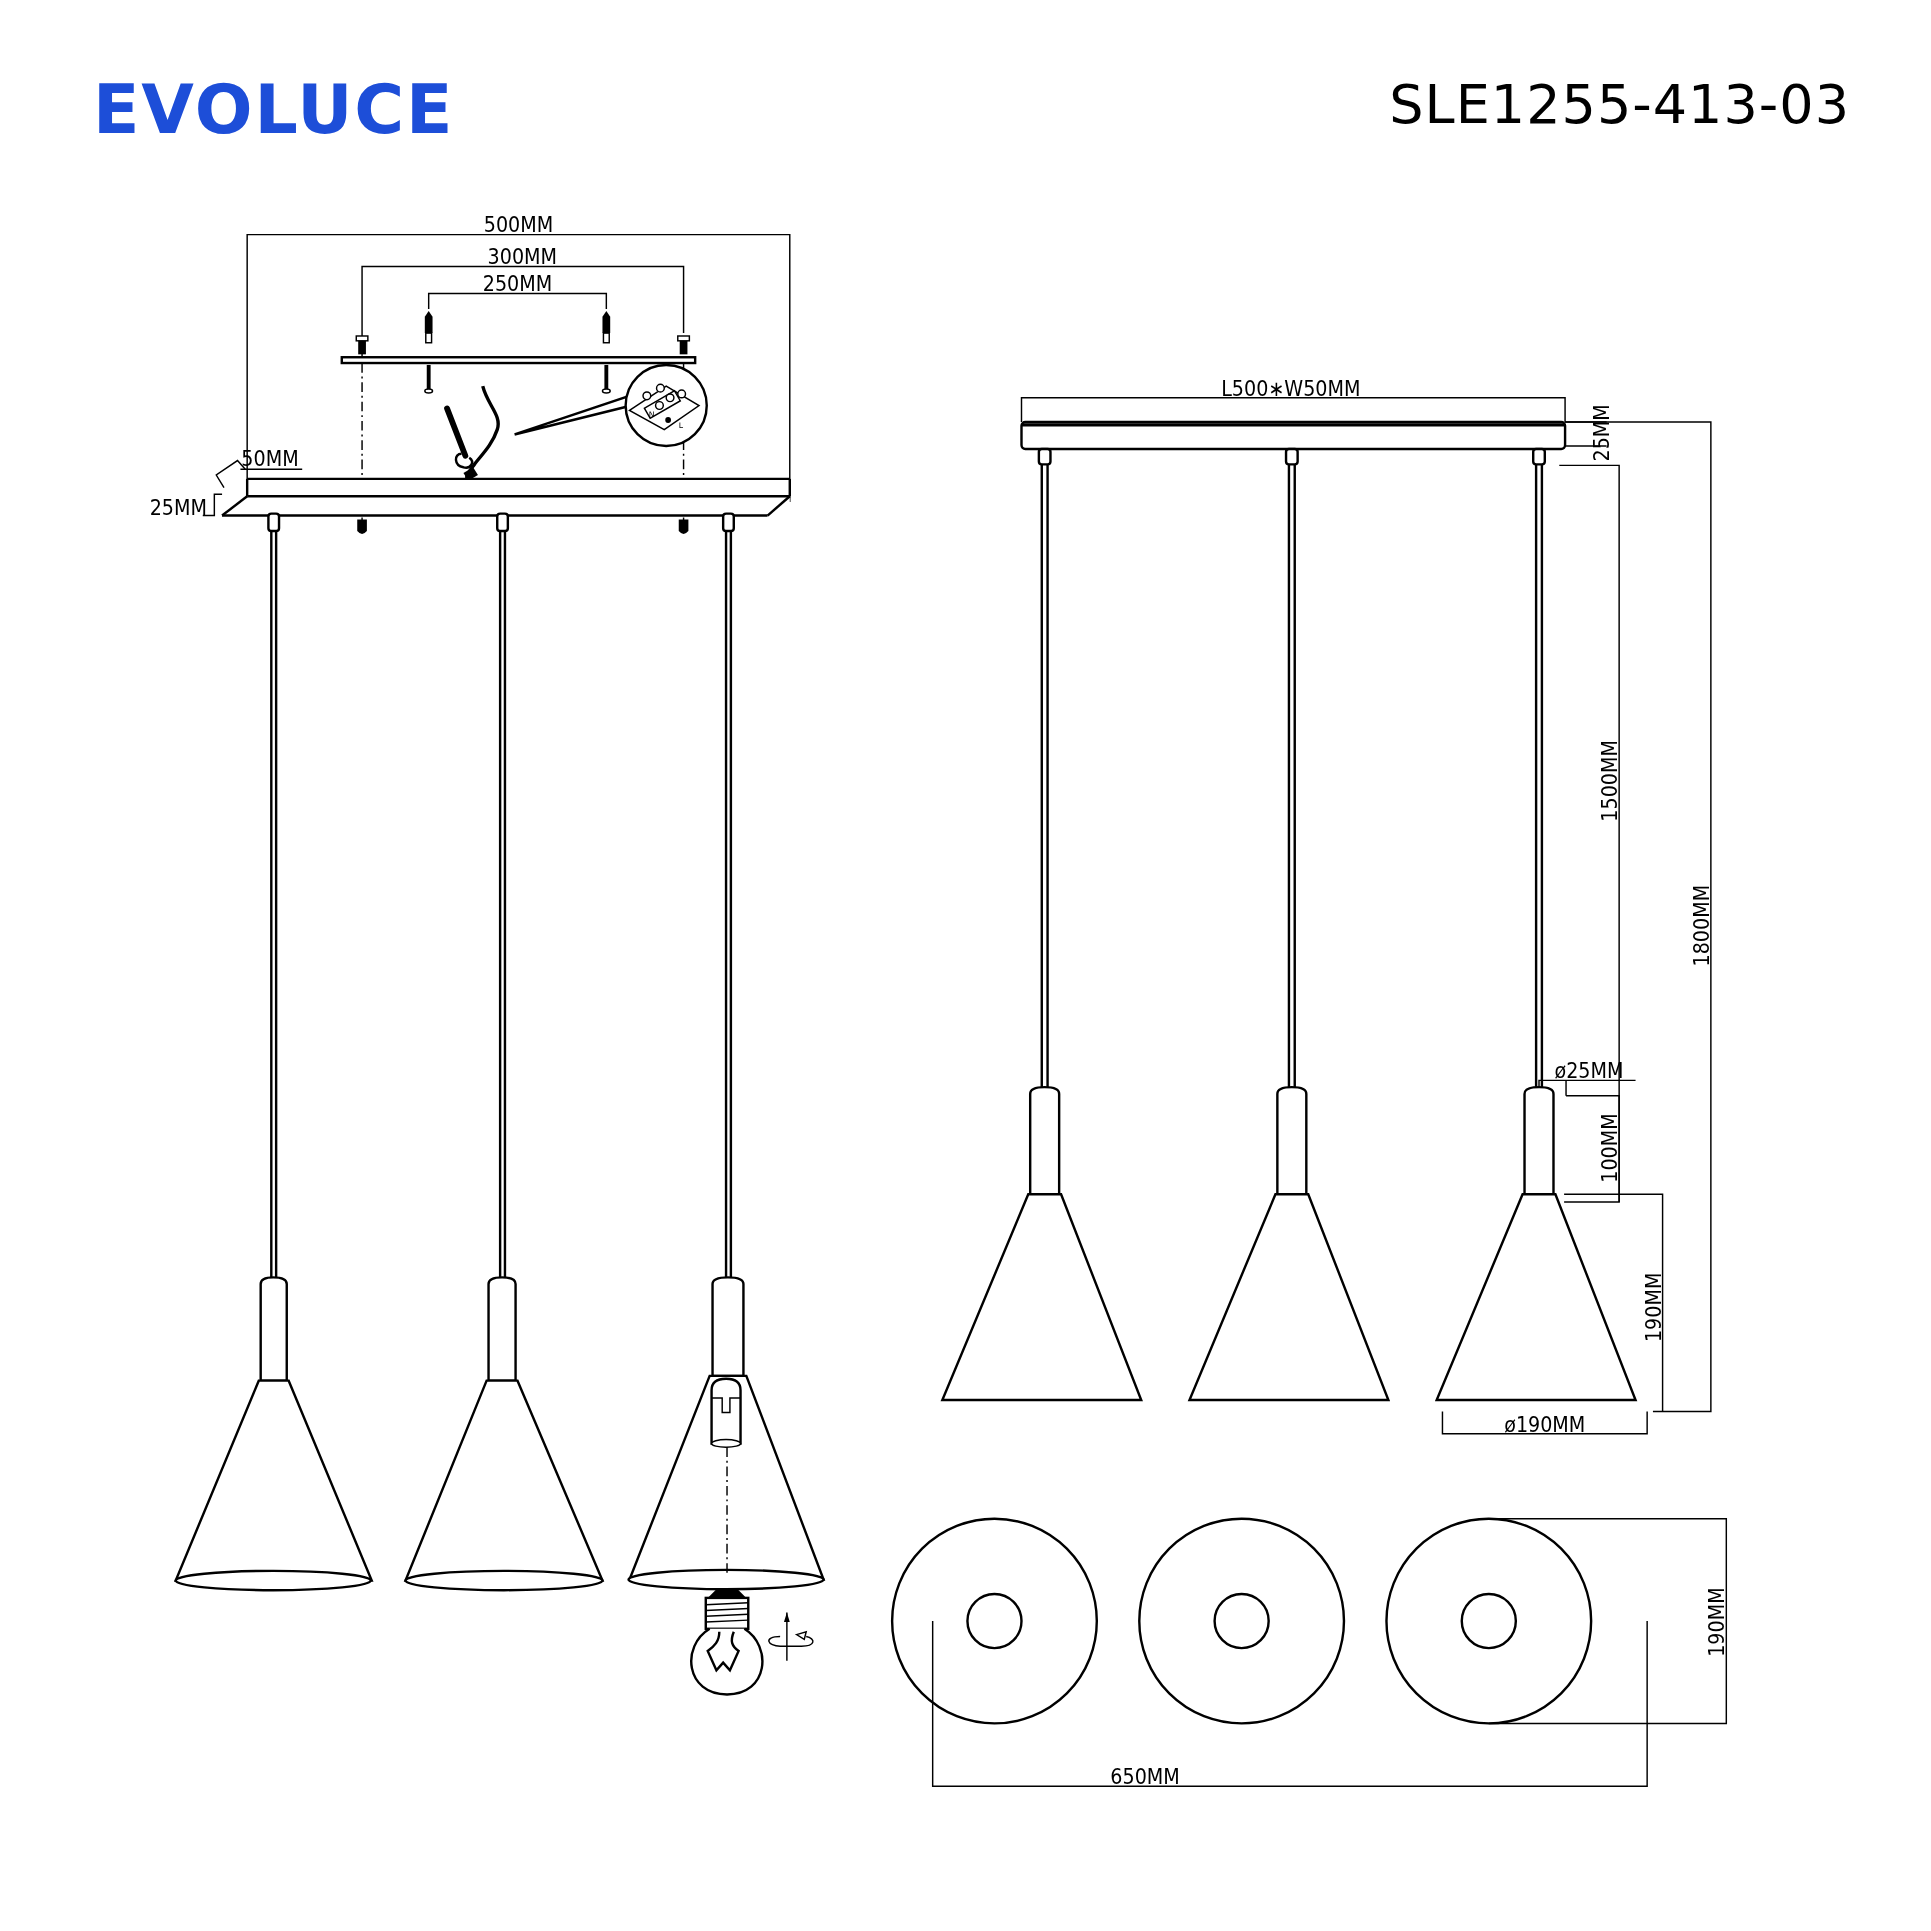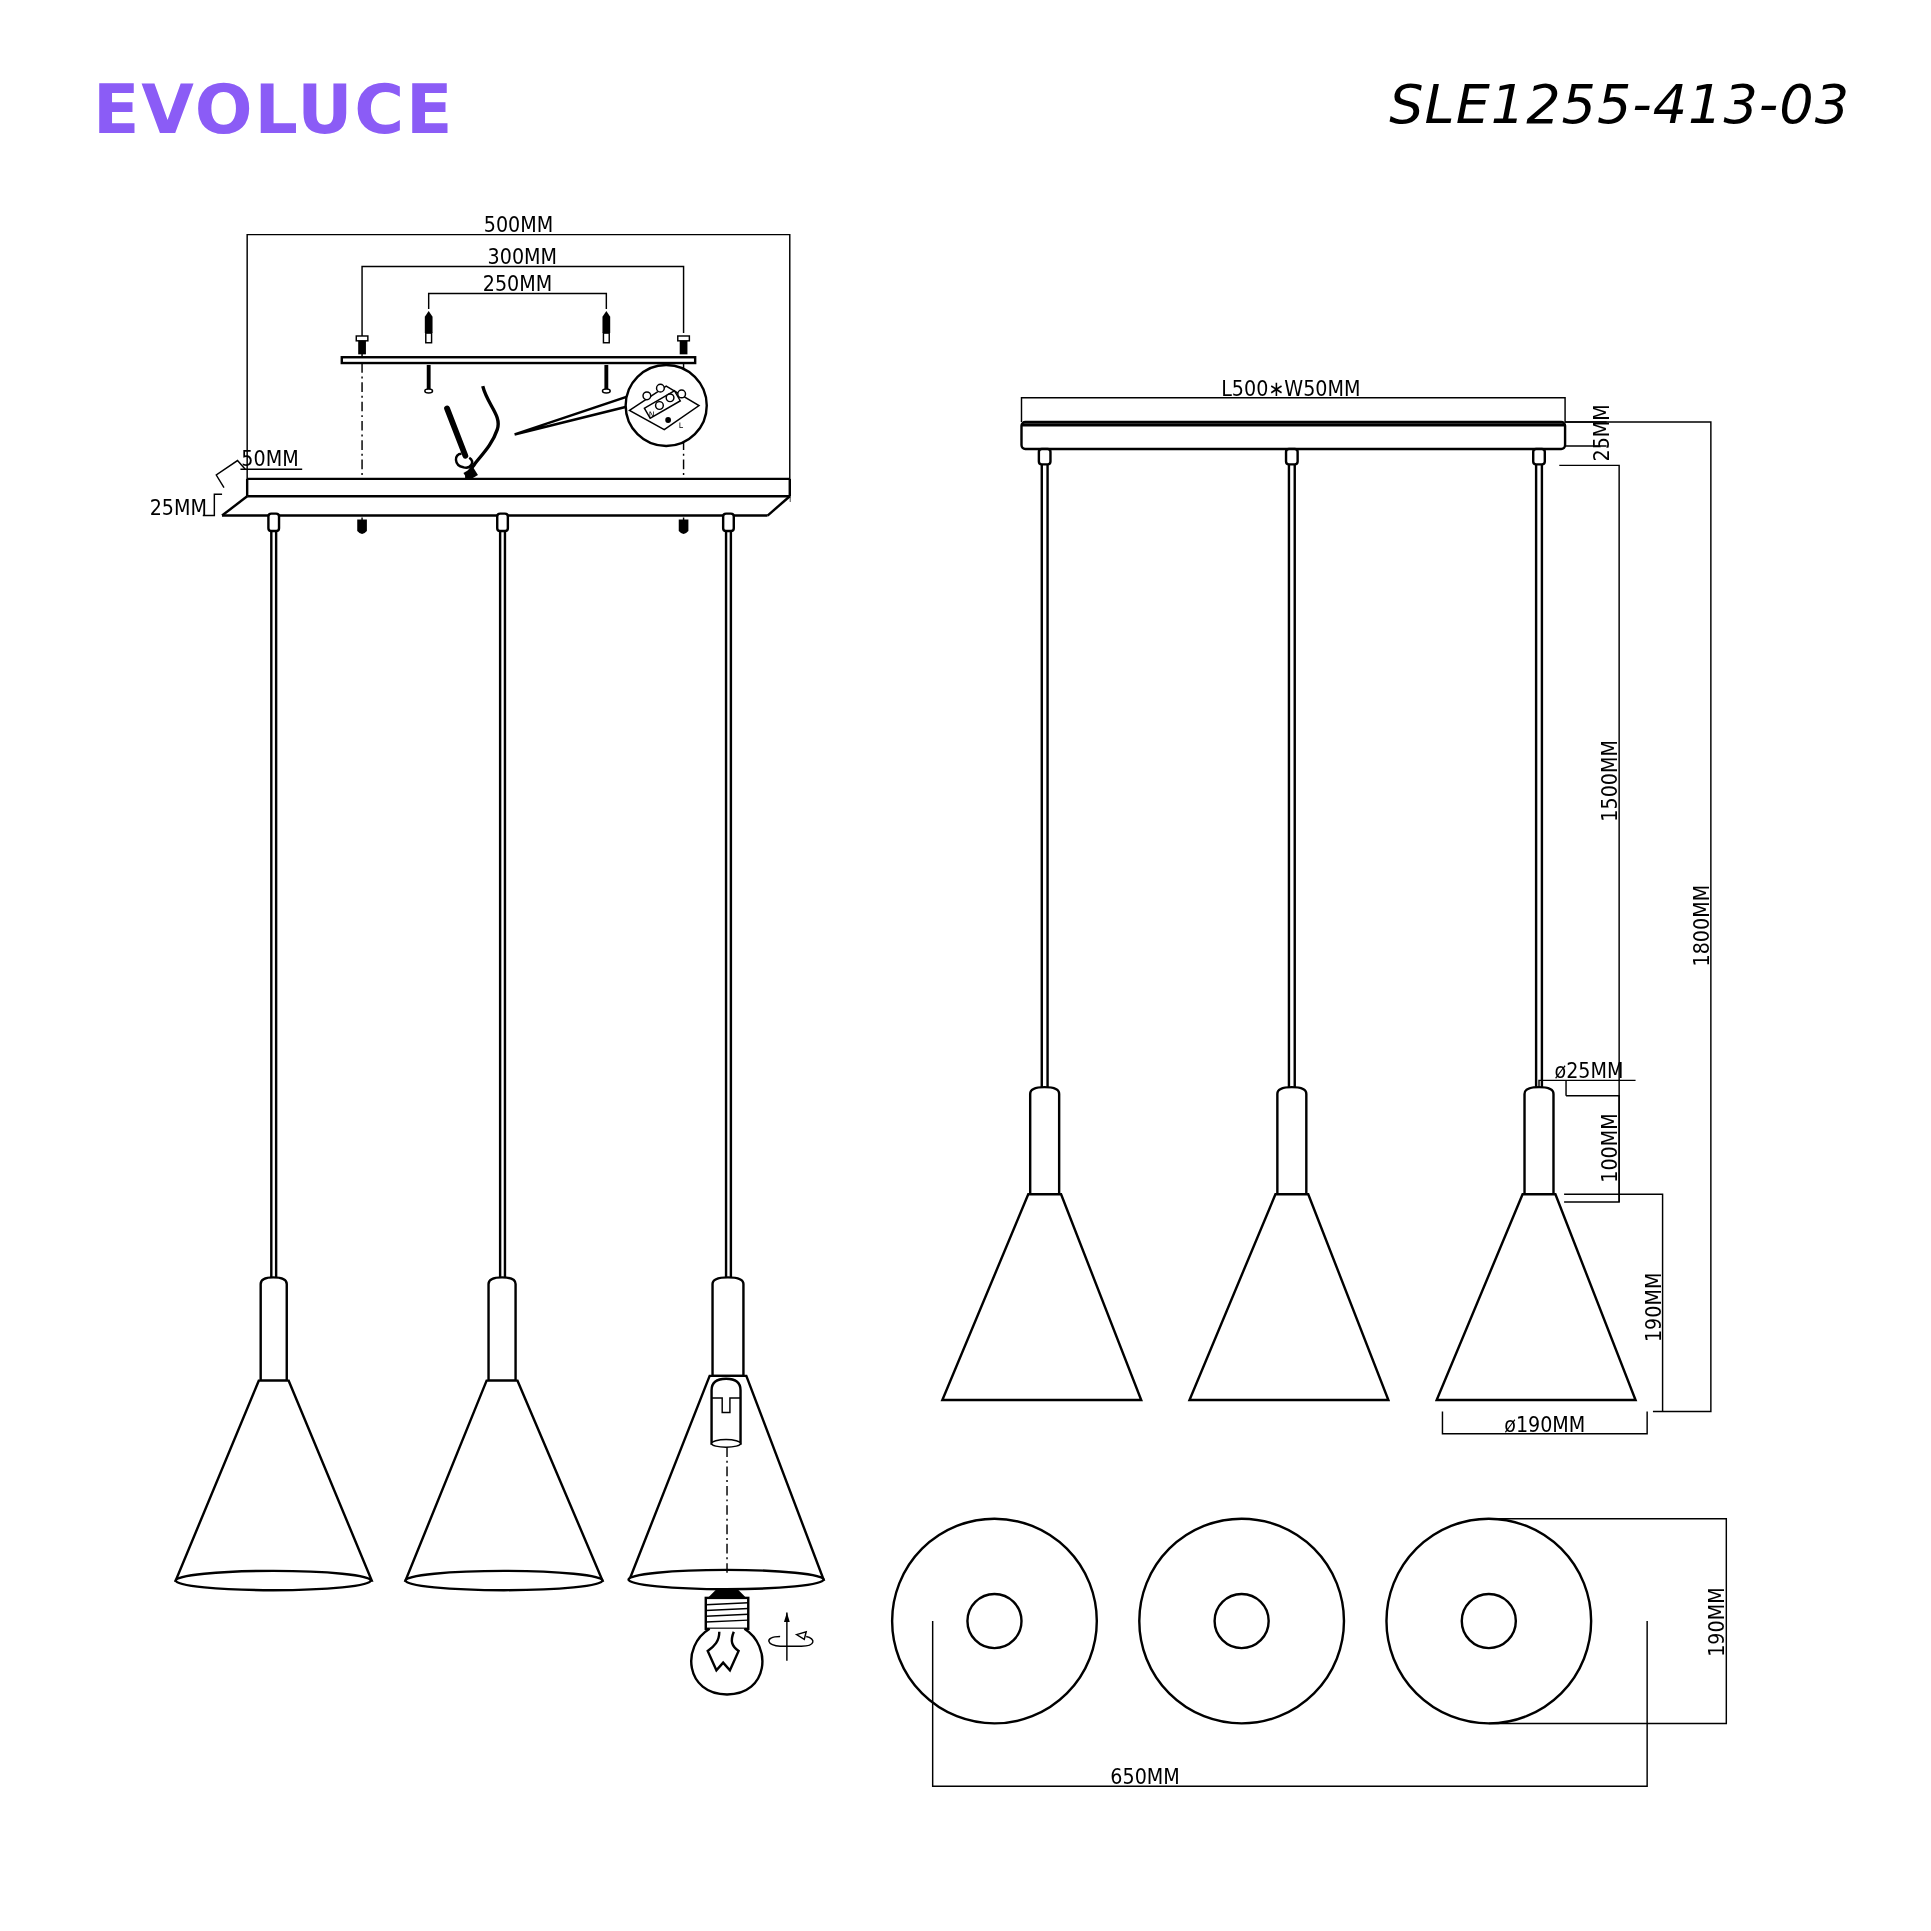--- a/index.html
+++ b/index.html
@@ -1,18 +1,18 @@
 <!DOCTYPE html>
 <html><head>
 <meta charset="utf-8">
 <style>
   html, body { margin: 0; padding: 0; background: #ffffff; }
   body { width: 1931px; height: 1931px; position: relative; overflow: hidden; font-family: "DejaVu Sans", sans-serif; }
-  .brand { position: absolute; left: 93px; top: 70px; font-family: "DejaVu Sans", sans-serif; font-weight: bold; font-size: 68px; letter-spacing: 1.9px; color: #8b5cf6; }
-  .model { position: absolute; right: 81px; top: 73px; font-family: "DejaVu Sans", sans-serif; font-size: 54px; letter-spacing: 1px; color: #000; font-style: italic; }
+  .brand { position: absolute; left: 93px; top: 70px; font-family: "DejaVu Sans", sans-serif; font-weight: bold; font-size: 68px; letter-spacing: 1.9px; color: #1d4ed8; }
+  .model { position: absolute; right: 81px; top: 73px; font-family: "DejaVu Sans", sans-serif; font-size: 54px; letter-spacing: 1px; color: #000; }
   svg.drawing { position: absolute; left: 0; top: 0; width: 1931px; height: 1931px; }
   .dim-text { font-family: "Liberation Sans Narrow", "DejaVu Sans Condensed", "Liberation Sans", sans-serif; font-size: 22px; fill: #000; }
   .thick { stroke: #000; stroke-width: 3.5; fill: none; }
   .med { stroke: #000; stroke-width: 2.5; fill: none; }
   .thin { stroke: #000; stroke-width: 1.5; fill: none; }
   .dash { stroke: #000; stroke-width: 1.5; fill: none; stroke-dasharray: 10 4 2 4; }
   .fillw { fill: #fff; }
   .fillb { fill: #000; }
 </style>
 </head>

